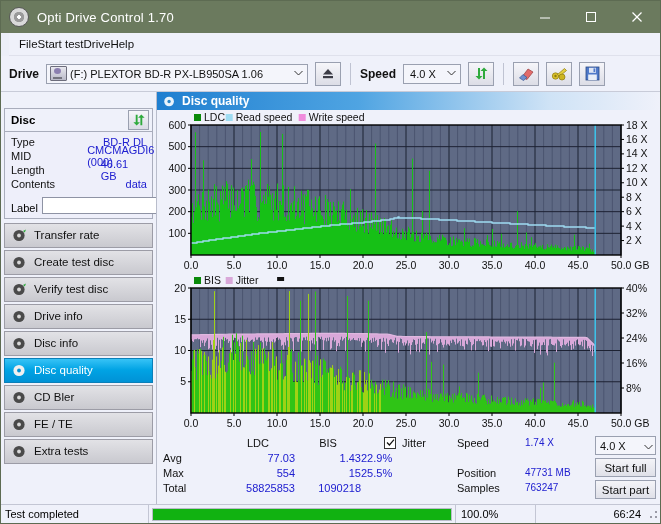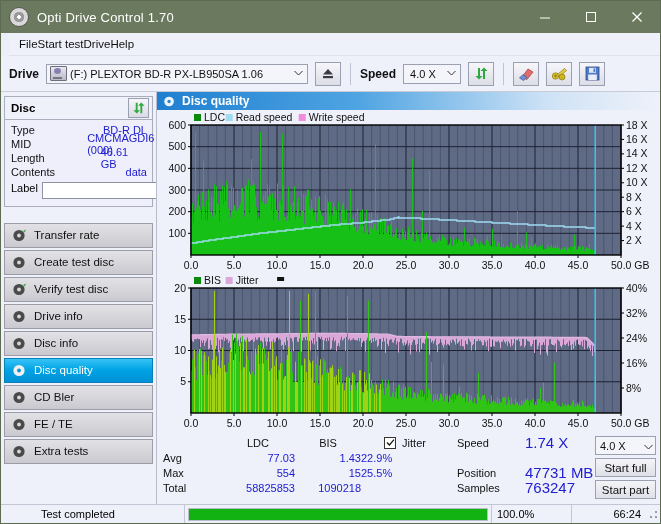--- a/index.html
+++ b/index.html
@@ -73,43 +73,43 @@
 
   
   .body{display:flex;height:calc(524px - 32px - 22px - 36px);box-sizing:border-box;}
   .sidebar{
     width:155px;flex:0 0 auto;box-sizing:border-box;
     padding:4px 3px 0 3px;display:flex;flex-direction:column;
     background:#eff1fa;
   }
 
   
-  .disc-box{border:1px solid #a9adbc;background:#eeeffa;box-sizing:border-box;}
+  .disc-box{border:1px solid #a9adbc;background:#eeeffa;box-sizing:border-box;margin-top:12px;}
   .disc-head{
     height:22px;display:flex;align-items:center;justify-content:space-between;
     padding:0 3px 0 6px;border-bottom:1px solid #a9adbc;background:#eff1fa;
   }
   .disc-head b{font-size:11.5px;}
   .disc-rows{padding:3px 5px 4px 6px;}
   .drow{display:flex;justify-content:space-between;align-items:center;height:14px;font-size:11px;gap:28px;}
   .drow .k{color:#111;}
   .drow .v{color:#2020d0;padding-left:28px;}
-  .label-row{display:flex;align-items:flex-start;gap:4px;margin-top:3px;}
+  .label-row{display:flex;align-items:flex-end;gap:4px;margin-top:3px;}
   .label-row .k{font-size:11px;width:33px;}
   .lbl-input{
     flex:1 1 auto;height:17px;background:#fff;border:1px solid #8e93a4;box-sizing:border-box;
     font-size:11px;padding:0 3px;color:#111;
   }
   .mini-btn{
     width:21px;height:20px;background:linear-gradient(#f6f6fa,#dadbe5);
     border:1px solid #9aa0b0;box-sizing:border-box;display:flex;align-items:center;justify-content:center;flex:0 0 auto;
   }
 
   
-  .navlist{margin-top:16px;display:flex;flex-direction:column;gap:2px;}
+  .navlist{margin-top:4px;display:flex;flex-direction:column;gap:2px;}
   .nav{
     height:25px;display:flex;align-items:center;gap:7px;padding-left:7px;
     background:linear-gradient(#e2e2e6,#c9c9cf);
     border:1px solid #9c9ca6;box-sizing:border-box;font-size:11.5px;color:#111;
   }
   .nav.active{
     background:linear-gradient(#37c3f6,#00a3e4 48%,#0092d6);
     border:1px solid #0b7fb8;color:#fff;
   }
   .nav .lbl{line-height:1;}
@@ -152,38 +152,38 @@
   .chk{
     width:12px;height:12px;border:1px solid #333;background:#fff;box-sizing:border-box;
     display:flex;align-items:center;justify-content:center;
   }
   .chk svg{display:block;}
   .stats-right{flex:1 1 auto;display:flex;padding-left:2px;}
   .sr-labels{width:68px;}
   .sr-vals{width:70px;}
   .sr-row{height:15px;display:flex;align-items:center;}
   .sr-k{font-size:11px;color:#111;}
-  .sr-v{font-size:15px;color:#2020d0;}
+  .sr-v{font-size:10px;color:#2020d0;}
   .sr-btns{flex:1 1 auto;display:flex;flex-direction:column;gap:3px;padding-top:1px;}
   .btn{
     height:19px;background:linear-gradient(#f4f4f8,#dfe0e8);
     border:1px solid #9aa0b0;box-sizing:border-box;
     display:flex;align-items:center;justify-content:center;font-size:11.5px;color:#111;
   }
   #speed-sel{
     height:19px;background:#f4f5fb;border:1px solid #9aa0b0;box-sizing:border-box;
     display:flex;align-items:center;font-size:11px;color:#111;padding:0 2px 0 4px;
   }
   #speed-sel .cb-text{flex:1 1 auto;}
 
   
   .statusbar{
     position:absolute;left:0;bottom:0;width:661px;height:19px;
     background:#eff1fa;border-top:1px solid #c3c6d4;
-    display:flex;align-items:center;box-sizing:border-box;font-size:11px;padding-left:36px;
+    display:flex;align-items:center;box-sizing:border-box;font-size:11px;
   }
   .sb-cell{height:19px;display:flex;align-items:center;box-sizing:border-box;}
   .sb-text{width:148px;padding-left:4px;border-right:1px solid #c3c6d4;}
   .sb-prog{width:307px;padding:2px 3px;border-right:1px solid #c3c6d4;}
   .pbar{width:100%;height:13px;background:#fff;border:1px solid #b9bcc9;box-sizing:border-box;}
   .pbar > div{height:100%;background:#11b211;}
   .sb-pct{width:80px;padding-left:5px;border-right:1px solid #c3c6d4;}
   .sb-time{flex:1 1 auto;padding-right:8px;justify-content:flex-end;}
   .grip{width:10px;height:10px;margin-right:3px;
     background:

